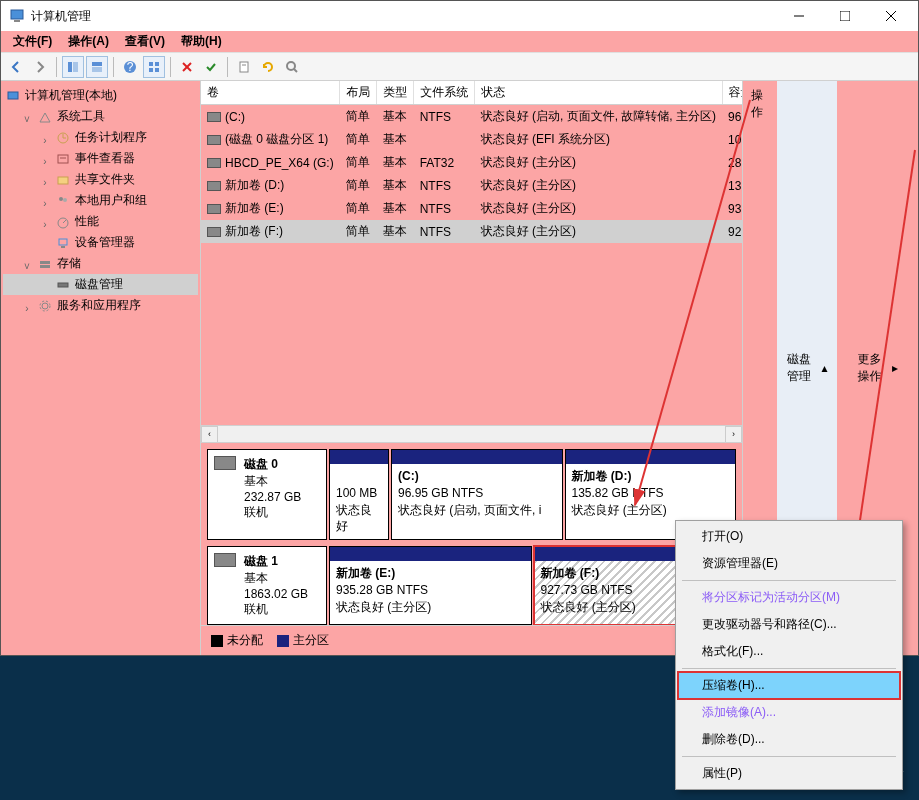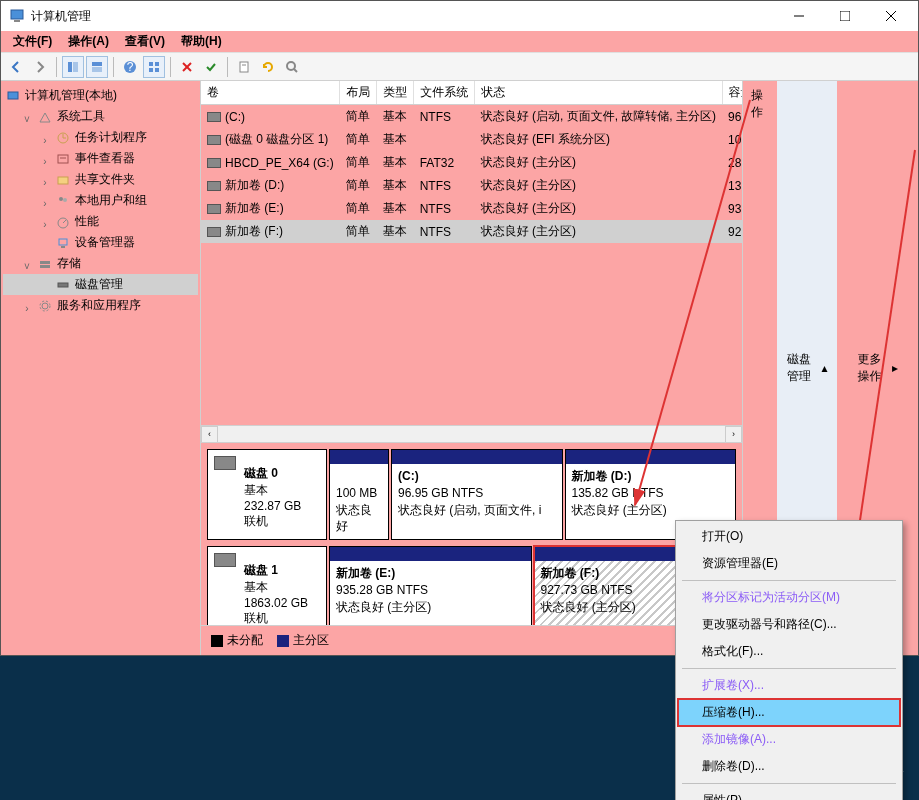--- a/index.html
+++ b/index.html
@@ -30,21 +30,21 @@
 table.vol th { text-align:left; font-weight:400; padding:3px 6px; border-right:1px solid #e0e0e0; border-bottom:1px solid #d0d0d0; background:#fff; white-space:nowrap; }
 table.vol td { padding:3px 6px; white-space:nowrap; }
 table.vol tr.sel td { background:#d0d0d0; }
 .hscroll { height:17px; display:flex; align-items:center; border-top:1px solid #d0d0d0; }
 .hscroll .arr { width:17px; height:17px; border:1px solid #ccc; background:#f0f0f0; display:flex; align-items:center; justify-content:center; font-size:9px; }
 .hscroll .track { flex:1; background:#f0f0f0; height:17px; }
 .diskpane { flex:1; overflow:auto; border-top:1px solid #d0d0d0; padding:0; position:relative; }
 .diskrow { display:flex; margin:6px; gap:2px; }
 .diskinfo { width:120px; border:1px solid #000; padding:6px; background:#fff; position:relative; }
 .diskinfo .di-icon { position:absolute; left:6px; top:6px; width:22px; height:14px; background:#888; border:1px solid #555; }
-.diskinfo .di-text { margin-left:30px;margin-top:9px; }
+.diskinfo .di-text { margin-left:30px; }
 .diskparts { flex:1; display:flex; gap:2px; }
 .part { border:1px solid #000; flex:1; background:#fff; }
 .part.sel { outline:2px solid #d33; outline-offset:-1px; }
 .part.hatch { background:repeating-linear-gradient(135deg,#fff,#fff 4px,#c8c8c8 4px,#c8c8c8 6px); }
 .part .pbar { height:14px; background:#1a237e; }
 .part .ptext { padding:4px 6px; line-height:1.4; }
 .legend { display:flex; gap:14px; padding:6px 10px; border-top:1px solid #d0d0d0; align-items:center; }
 .legend .sw { width:12px; height:12px; display:inline-block; margin-right:4px; vertical-align:middle; }
 .actions { width:175px; display:flex; flex-direction:row; }
 .actions-head { padding:6px 8px; border-bottom:1px solid #d0d0d0; font-weight:400; }
@@ -409,21 +409,20 @@
 </div>
 
 <div class="ctxmenu" id="ctxmenu">
     <div class="ctx-item">打开(O)</div>
     <div class="ctx-item">资源管理器(E)</div>
     <div class="ctx-sep"></div>
     <div class="ctx-item disabled">将分区标记为活动分区(M)</div>
     <div class="ctx-item">更改驱动器号和路径(C)...</div>
     <div class="ctx-item">格式化(F)...</div>
     <div class="ctx-sep"></div>
-    <div class="ctx-item disabled">扩展卷(X)...</div>
     <div class="ctx-item hl">压缩卷(H)...</div>
     <div class="ctx-item disabled">添加镜像(A)...</div>
     <div class="ctx-item">删除卷(D)...</div>
     <div class="ctx-sep"></div>
     <div class="ctx-item">属性(P)</div>
   </div>
 
 <svg class="annot" style="left:0;top:0;width:919px;height:800px">
   <defs>
       <marker id="ah" markerWidth="10" markerHeight="10" refX="8" refY="3" orient="auto">

